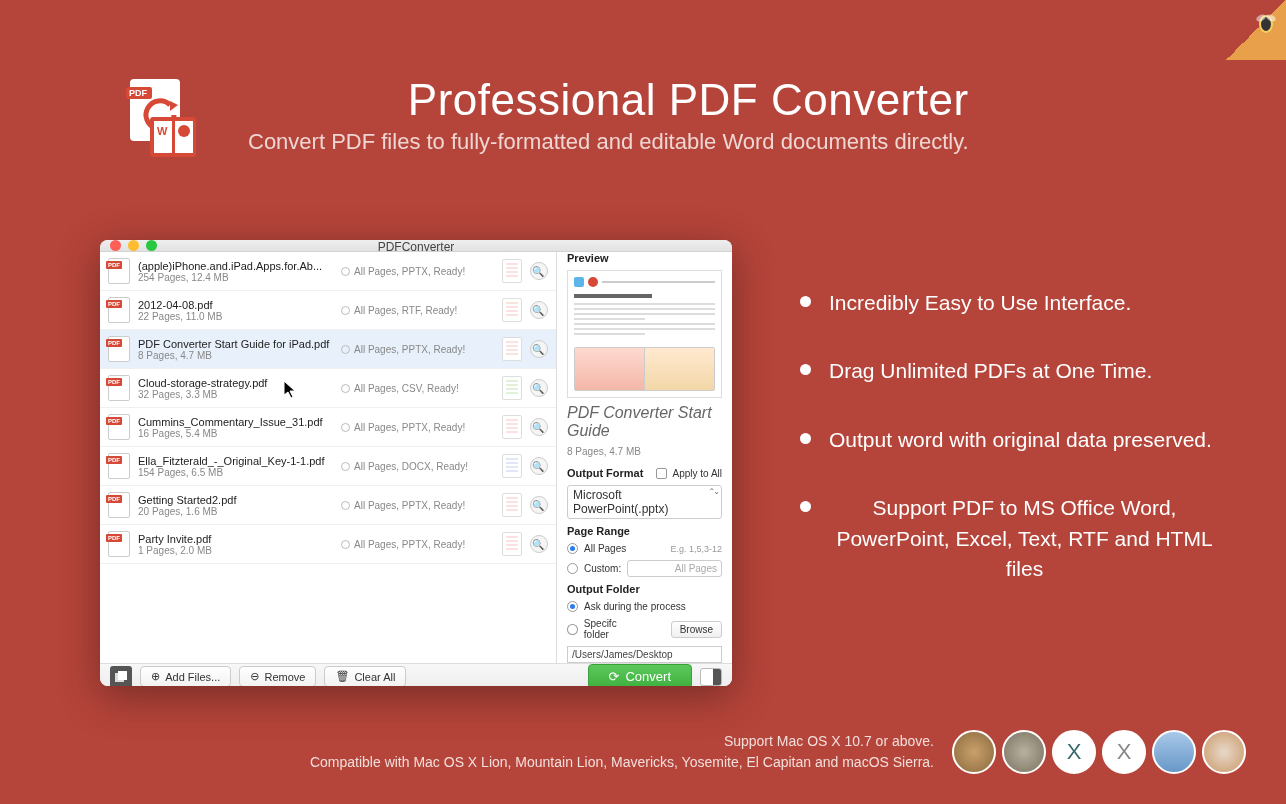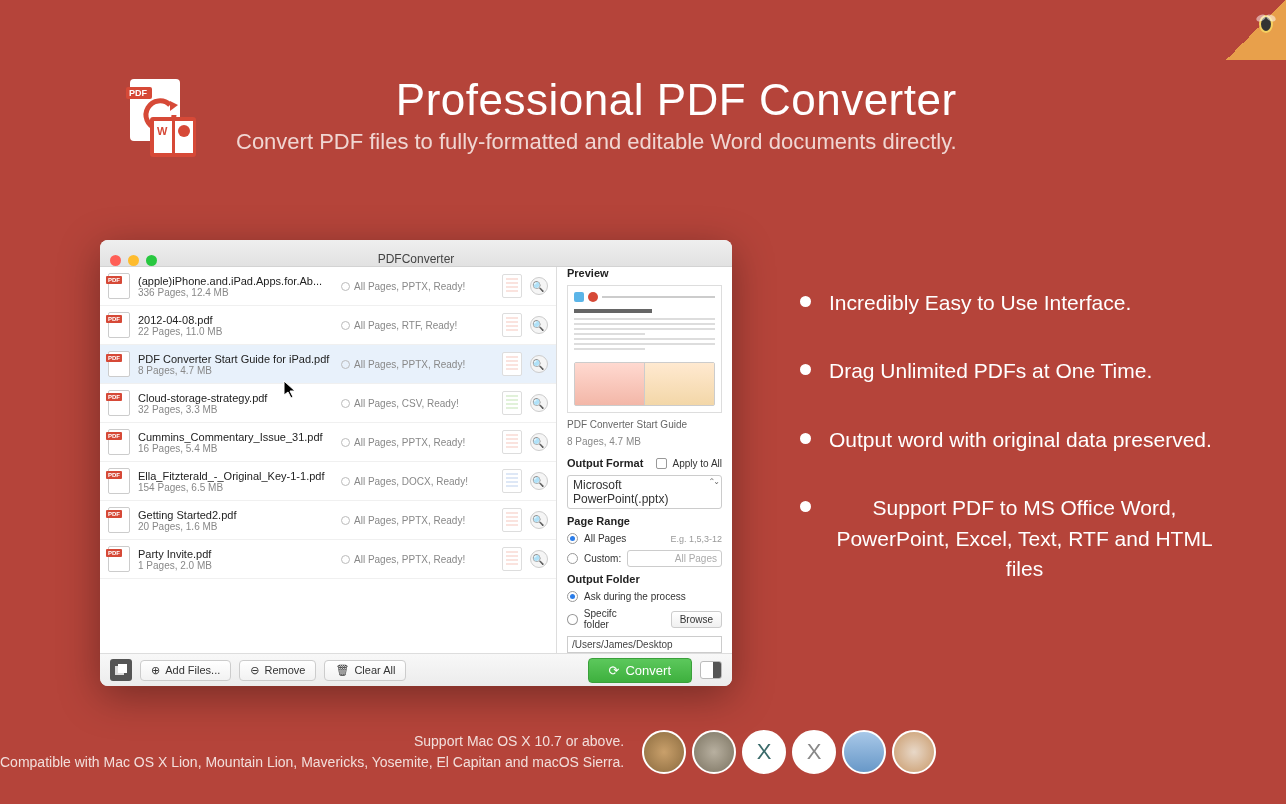--- a/index.html
+++ b/index.html
@@ -23,21 +23,21 @@
 }
 .corner-badge svg { position: absolute; top: 8px; right: 6px; }
 
 
 .header {
   position: absolute;
   top: 75px;
   left: 120px;
   display: flex;
   align-items: flex-start;
-  gap: 28px;
+  gap: 40px;
 }
 .app-logo { width: 88px; height: 88px; }
 .header-text { color: #fff; text-align: right; }
 .header-title { font-size: 44px; font-weight: 300; letter-spacing: 0.5px; margin-bottom: 4px;}
 .header-subtitle { font-size: 22px; font-weight: 300; color: #f0d6d2; }
 
 
 .app-window {
   position: absolute;
   top: 240px;
@@ -49,21 +49,21 @@
   box-shadow: 0 10px 40px rgba(0,0,0,0.35);
   overflow: hidden;
   display: flex;
   flex-direction: column;
 }
 .titlebar {
   height: 32px;
   background: linear-gradient(#efefef, #e2e2e2);
   border-bottom: 1px solid #d3d3d3;
   display: flex;
-  align-items: flex-end;
+  align-items: flex-start;
   position: relative;
 }
 .traffic-lights { display: flex; gap: 7px; padding-left: 10px; }
 .tl { width: 11px; height: 11px; border-radius: 50%; }
 .tl.red { background: #ff5f57; }
 .tl.yellow { background: #febc2e; }
 .tl.green { background: #28c840; }
 .window-title {
   position: absolute;
   left: 0; right: 0;
@@ -149,21 +149,21 @@
   padding: 6px;
   display: flex;
   flex-direction: column;
   gap: 3px;
 }
 .preview-line { height: 2px; background: #ddd; }
 .preview-line.short { width: 50%; }
 .preview-img { flex: 0 0 44px; margin-top: auto; background: #f0f0f0; border: 1px solid #ccc; border-radius: 2px; display:flex; }
 .preview-img > div { flex: 1; background: linear-gradient(#ffd9d0, #f3b7a8); }
 .preview-img > div + div { background: linear-gradient(#ffe9d0, #f3d7a8); border-left:1px solid #ccc;}
-.preview-title { font-size: 10px; color: #666; }
+.preview-title { font-size: 16px; color: #666; font-style: italic; }
 .preview-meta { font-size: 10px; color: #888; }
 
 .row { display: flex; align-items: center; gap: 6px; }
 .checkbox { width: 11px; height: 11px; border: 1px solid #999; border-radius: 2px; }
 .select-box {
   border: 1px solid #ccc; border-radius: 3px;
   background: #fff;
   font-size: 12px; padding: 2px 14px 2px 5px;
   position: relative;
   display: block;
@@ -225,21 +225,21 @@
 .bullet { width: 11px; height: 11px; background: #fff; border-radius: 50%; margin-top: 8px; flex-shrink: 0;}
 .feature-text { font-size: 21px; font-weight: 300; line-height: 1.45; text-align: center; }
 
 
 .footer {
   position: absolute;
   bottom: 30px;
   left: 0; right: 40px;
   display: flex;
   align-items: center;
-  justify-content: flex-start;
+  justify-content: flex-end;
   gap: 18px;
 }
 .footer-text { text-align: right; color: #f2dedb; font-size: 14px; line-height: 1.5;}
 .os-icons { display: flex; gap: 6px; }
 .os-icon { width: 44px; height: 44px; border-radius: 50%; background: #fff; border: 2px solid #fff; overflow: hidden; display:flex; align-items:center; justify-content:center; font-size: 22px;}
 .os-icon.lion { background: radial-gradient(#c9a06b, #8a6a3e);}
 .os-icon.ml { background: radial-gradient(#b8b0a0, #7a7260);}
 .os-icon.x1 { background: #fff; color: #3a6a6a;}
 .os-icon.x2 { background: #fff; color: #888;}
 .os-icon.x3 { background: linear-gradient(#a8c8e8,#6898c8);}
@@ -284,21 +284,21 @@
     </div>
     <div class="window-title">PDFConverter</div>
   </div>
 
   <div class="app-body">
     <div class="file-list" id="file-list">
         <div class="file-row">
           <div class="pdf-icon"></div>
           <div class="file-info">
             <div class="file-name">(apple)iPhone.and.iPad.Apps.for.Ab...</div>
-            <div class="file-meta">336 Pages, 12.4 MB</div>
+            <div class="file-meta">254 Pages, 12.4 MB</div>
           </div>
           <div class="file-status">
             <span class="status-dot"></span>
             <span>All Pages, PPTX, Ready!</span>
           </div>
           <div class="out-icon "></div>
           <div class="reveal-btn">🔍</div>
         </div>
         <div class="file-row">
           <div class="pdf-icon"></div>

